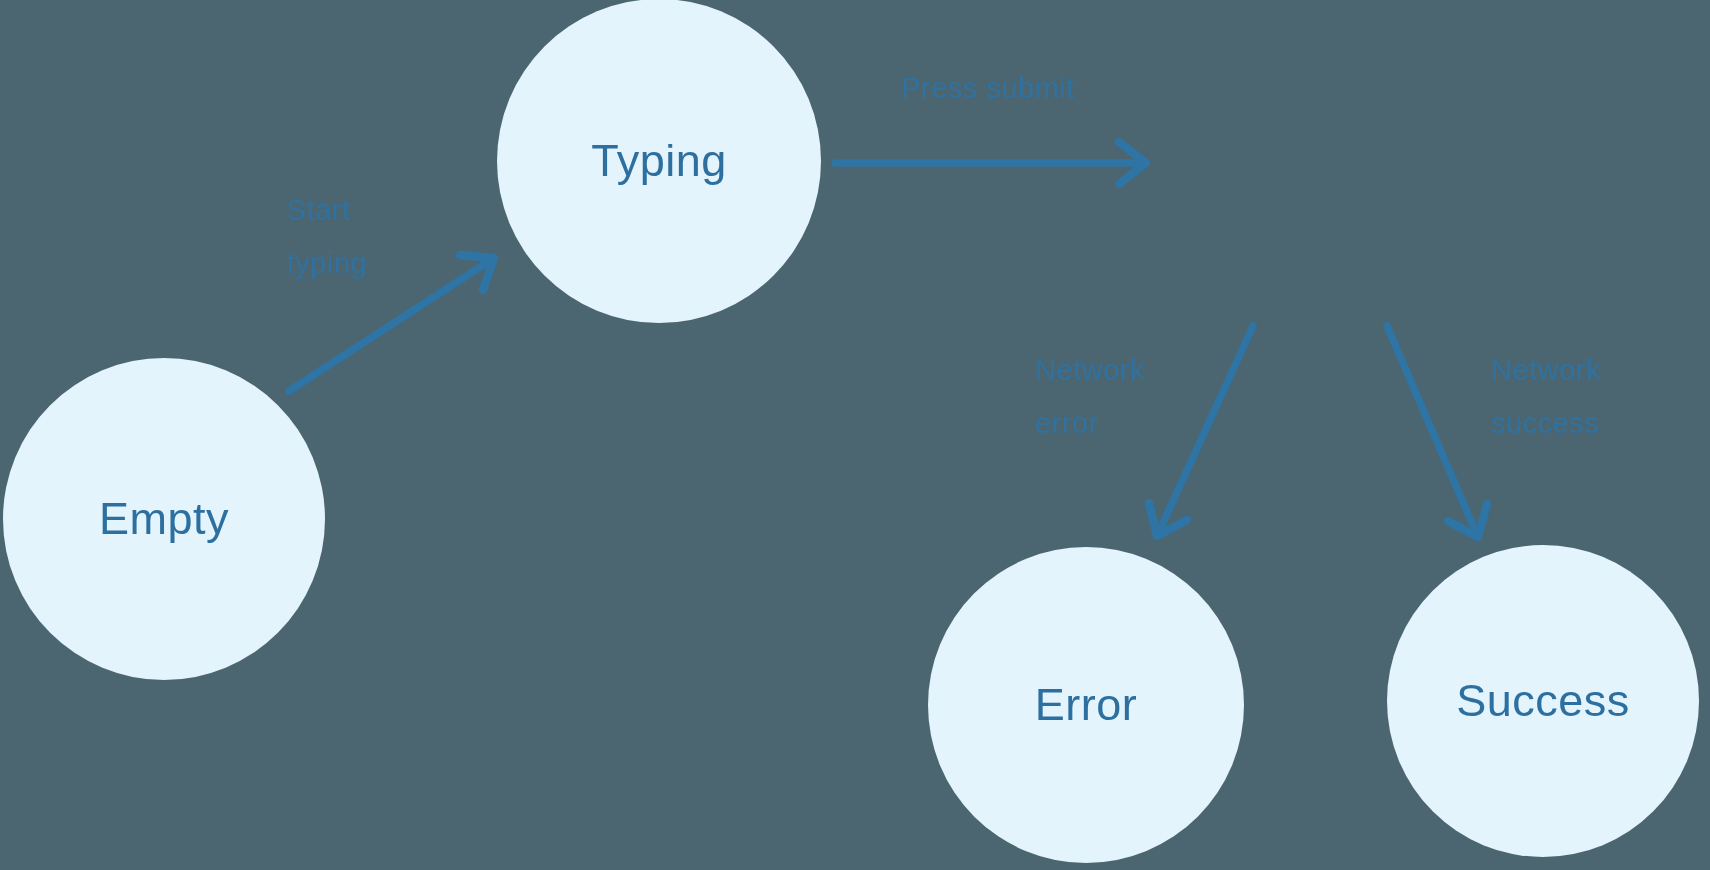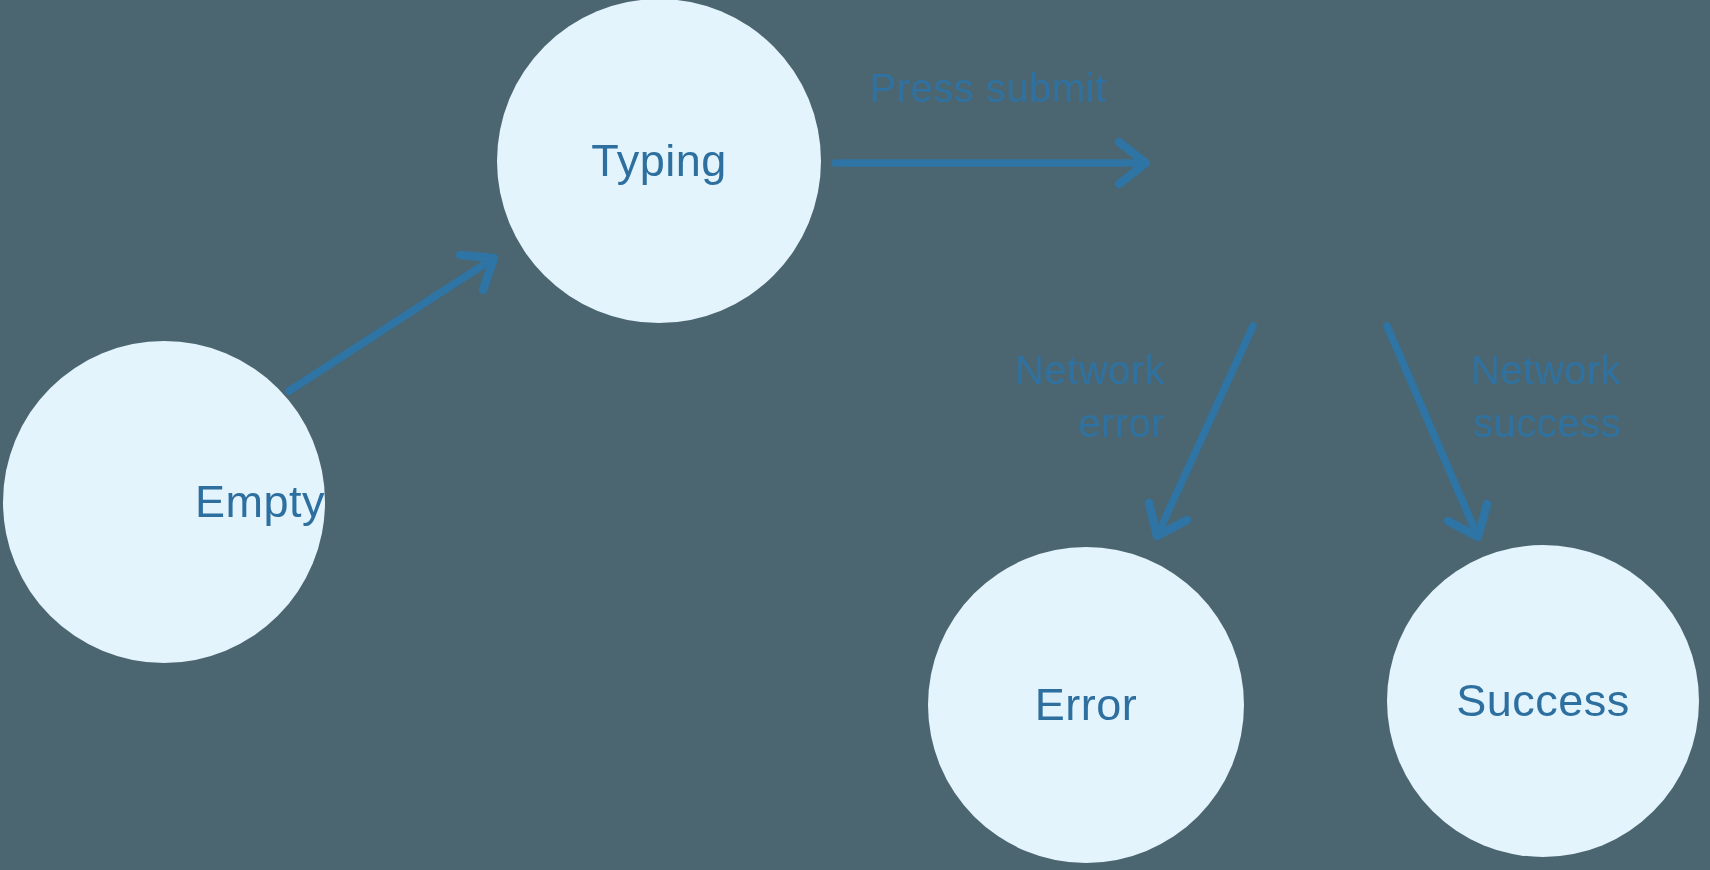--- a/index.html
+++ b/index.html
@@ -46,23 +46,23 @@
   .state-node .node-label {
     color: var(--node_text, #2d6f9f);
     font-size: 45px;
     font-weight: 500;
     letter-spacing: 0.5px;
     white-space: nowrap;
   }
   .edge-label {
     position: absolute;
     transform: translate(-50%, -50%);
-    text-align: right;
+    text-align: left;
     color: var(--edge_label, #2f72a1);
-    font-size: 40px;
+    font-size: 29px;
     font-weight: 500;
     letter-spacing: 0.5px;
     line-height: 53px;
     white-space: nowrap;
   }
   .edge-label span { display: block; }
 </style>
 </head>
 <body>
 
@@ -80,37 +80,41 @@
     <g>
       <path class="shaft" d="M1253,326 L1157,536"></path>
       <path class="head" d="M1187,520 L1157,536 L1149,503"></path>
     </g>
     <g>
       <path class="shaft" d="M1387,326 L1478,537"></path>
       <path class="head" d="M1487,504 L1478,537 L1448,521"></path>
     </g>
   </svg>
 
-  <div class="state-node" style="left:3px; top:341px; width:322px; height:322px;justify-content:flex-end;">
+  <div class="state-node" style="left:3px; top:358px; width:322px; height:322px;">
     <span class="node-label">Empty</span>
   </div>
 
   <div class="state-node" style="left:497px; top:-1px; width:324px; height:324px;">
     <span class="node-label">Typing</span>
   </div>
 
 
   <div class="state-node" style="left:928px; top:547px; width:316px; height:316px;">
     <span class="node-label">Error</span>
   </div>
 
   <div class="state-node" style="left:1387px; top:545px; width:312px; height:312px;">
     <span class="node-label">Success</span>
   </div>
 
+  <div class="edge-label" style="left:327px; top:237px;">
+    <span>Start</span>
+    <span>typing</span>
+  </div>
 
   <div class="edge-label" style="left:988px; top:88px;">
     <span>Press submit</span>
   </div>
 
   <div class="edge-label" style="left:1090px; top:397px;">
     <span>Network</span>
     <span>error</span>
   </div>
 

